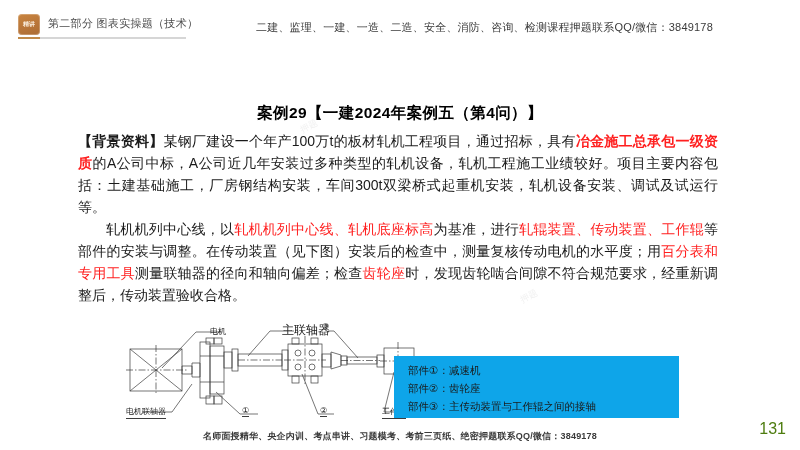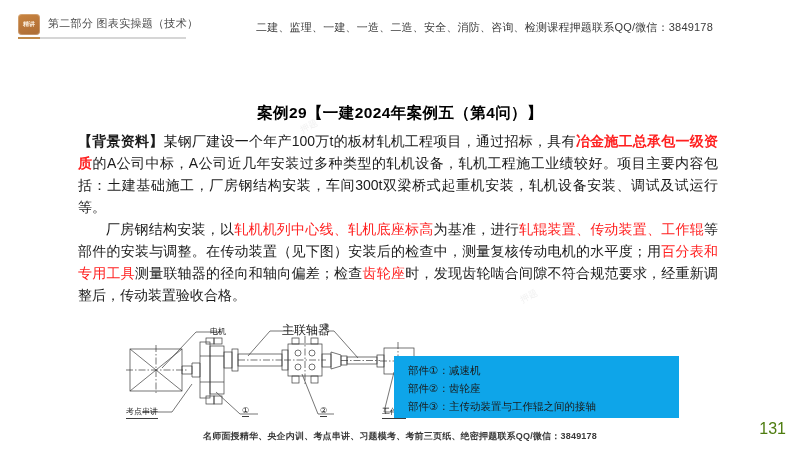--- a/index.html
+++ b/index.html
@@ -96,21 +96,21 @@
     <div class="hdr-right">二建、监理、一建、一造、二造、安全、消防、咨询、检测课程押题联系QQ/微信：3849178</div>
   </div>
 
   <div class="doc-title">案例29【一建2024年案例五（第4问）】</div>
 
   <div class="body-text">
     <p>
       <span class="b">【背景资料】</span><span>某钢厂建设一个年产100万t的板材轧机工程项目，通过招标，具有</span><span class="rb">冶金施工总承包一级资质</span><span>的A公司中标，A公司近几年安装过多种类型的轧机设备，轧机工程施工业绩较好。项目主要内容包括：土建基础施工，厂房钢结构安装，车间300t双梁桥式起重机安装，轧机设备安装、调试及试运行等。</span>
     </p>
     <p class="para-indent">
-      <span>厂房钢结构安装，以</span><span class="r">轧机机列中心线、轧机底座标高</span><span>为基准，进行</span><span class="r">轧辊装置、传动装置、工作辊</span><span>等部件的安装与调整。在传动装置（见下图）安装后的检查中，测量复核传动电机的水平度；用</span><span class="r">百分表和专用工具</span><span>测量联轴器的径向和轴向偏差；检查</span><span class="r">齿轮座</span><span>时，发现齿轮啮合间隙不符合规范要求，经重新调整后，传动装置验收合格。</span>
+      <span>轧机机列中心线，以</span><span class="r">轧机机列中心线、轧机底座标高</span><span>为基准，进行</span><span class="r">轧辊装置、传动装置、工作辊</span><span>等部件的安装与调整。在传动装置（见下图）安装后的检查中，测量复核传动电机的水平度；用</span><span class="r">百分表和专用工具</span><span>测量联轴器的径向和轴向偏差；检查</span><span class="r">齿轮座</span><span>时，发现齿轮啮合间隙不符合规范要求，经重新调整后，传动装置验收合格。</span>
     </p>
   </div>
 
   <div class="figure">
 
     <svg class="figwrap" width="300" height="100" viewBox="0 0 300 100">
       <g stroke="#3b3b3b" stroke-width="0.7" fill="none" shape-rendering="geometricPrecision">
 
         <rect x="8" y="27" width="52" height="42"></rect>
         <line x1="8" y1="27" x2="60" y2="69"></line>
@@ -175,21 +175,21 @@
         <line x1="180" y1="52" x2="196" y2="92"></line>
         <line x1="196" y1="92" x2="212" y2="92"></line>
         <line x1="272" y1="50" x2="262" y2="90"></line>
         <line x1="262" y1="90" x2="276" y2="90"></line>
       </g>
     </svg>
 
     <div style="position:absolute;left:88px;top:4px;font-size:8px;color:#1a1a1a;white-space:nowrap;">电机</div>
     <div style="position:absolute;left:160px;top:0px;font-size:12px;color:#1a1a1a;white-space:nowrap;">主联轴器</div>
     <div style="position:absolute;left:200px;top:0px;font-size:8px;color:#1a1a1a;white-space:nowrap;">③</div>
-    <div style="position:absolute;left:4px;top:84px;font-size:8px;color:#1a1a1a;white-space:nowrap;border-bottom:.7px solid #3b3b3b;padding-bottom:1px;">考点串讲</div>
+    <div style="position:absolute;left:4px;top:84px;font-size:8px;color:#1a1a1a;white-space:nowrap;border-bottom:.7px solid #3b3b3b;padding-bottom:1px;">电机联轴器</div>
     <div style="position:absolute;left:120px;top:84px;font-size:8px;color:#1a1a1a;white-space:nowrap;border-bottom:.7px solid #3b3b3b;padding-bottom:1px;">①</div>
     <div style="position:absolute;left:198px;top:84px;font-size:8px;color:#1a1a1a;white-space:nowrap;border-bottom:.7px solid #3b3b3b;padding-bottom:1px;">②</div>
     <div style="position:absolute;left:260px;top:84px;font-size:8px;color:#1a1a1a;white-space:nowrap;border-bottom:.7px solid #3b3b3b;padding-bottom:1px;">工作辊</div>
 
     <div class="legend">
       <div>部件①：减速机</div>
       <div>部件②：齿轮座</div>
       <div>部件③：主传动装置与工作辊之间的接轴</div>
     </div>
   </div>

